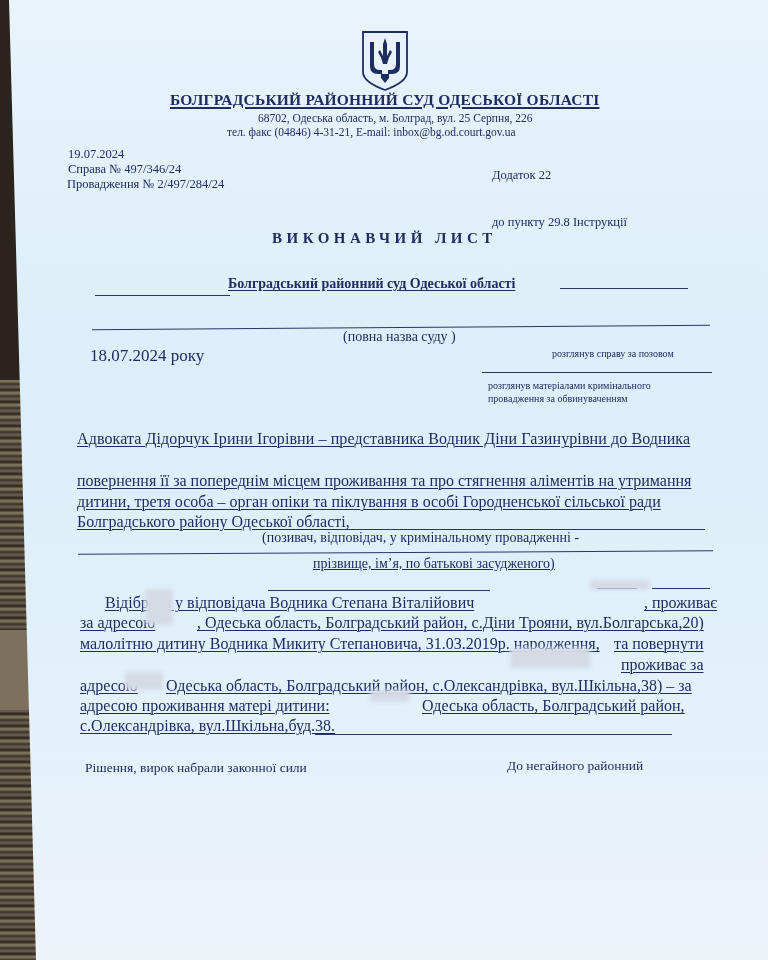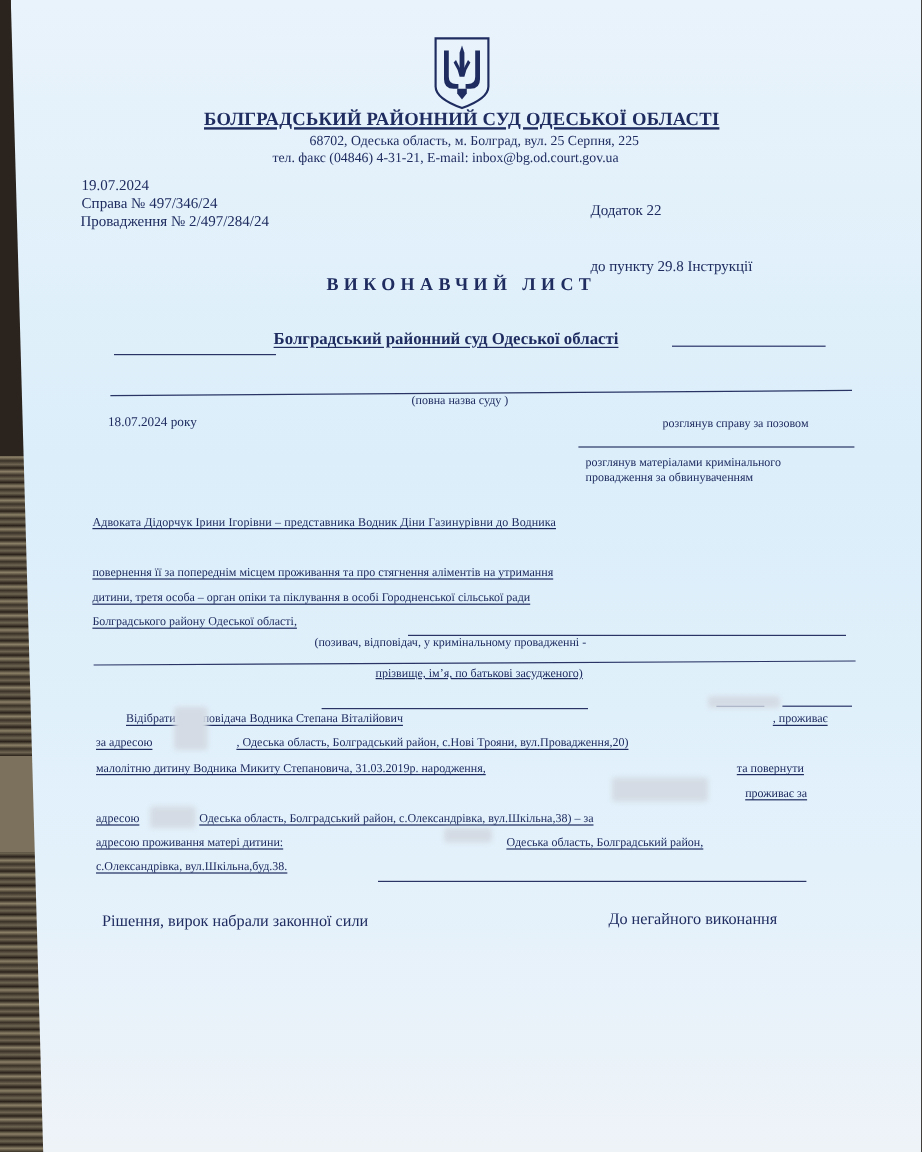--- a/index.html
+++ b/index.html
@@ -31,23 +31,23 @@
     text-decoration:underline; text-decoration-thickness:1.5px; text-underline-offset:2px;
   }
   .addr { font-size:11.5px; }
   .meta { font-size:12.5px; line-height:16px; }
   .title { left:272px; top:230px; font-size:15px; font-weight:bold; letter-spacing:4.5px; }
   .court-name {
     left:228px; top:276px; font-size:14px; font-weight:bold;
     text-decoration:underline; text-underline-offset:2px;
   }
   .line { position:absolute; height:1px; background:#2a3566; }
-  .caption { font-size:10px; }
+  .caption { font-size:14px; }
   .body-line {
-    font-size:10px; text-decoration:underline; text-underline-offset:2px;
+    font-size:16px; text-decoration:underline; text-underline-offset:2px;
     text-decoration-thickness:1px;
   }
   .redact {
     position:absolute; background:#d4dbe4; filter:blur(2px); border-radius:3px;
   }
   .footer { font-size:13.5px; }
 </style>
 </head>
 <body>
 
@@ -60,39 +60,39 @@
   <svg class="coat" viewBox="0 0 50 62">
     <path d="M3 2 H47 V42 Q47 52 25 60 Q3 52 3 42 Z" fill="none" stroke="#1f2c60" stroke-width="1.8"></path>
     <path d="M25 8 L27 14 L27 30 L23 30 L23 14 Z" fill="#1f2c60"></path>
     <path d="M10 12 L14 12 L14 34 Q14 40 20 40 L22 40 L22 44 L18 44 Q10 44 10 36 Z" fill="#1f2c60"></path>
     <path d="M40 12 L36 12 L36 34 Q36 40 30 40 L28 40 L28 44 L32 44 Q40 44 40 36 Z" fill="#1f2c60"></path>
     <path d="M18 22 Q22 28 23 34 L27 34 Q28 28 32 22 L30 20 Q27 26 25 30 Q23 26 20 20 Z" fill="#1f2c60"></path>
     <path d="M21 44 L29 44 L29 48 L25 53 L21 48 Z" fill="#1f2c60"></path>
   </svg>
 
   <div class="abs court-title ink">БОЛГРАДСЬКИЙ РАЙОННИЙ СУД ОДЕСЬКОЇ ОБЛАСТІ</div>
-  <div class="abs addr ink" style="left:258px;top:112px;">68702,  Одеська область, м. Болград, вул. 25 Серпня, 225</div>
+  <div class="abs addr ink" style="left:258px;top:112px;">68702,  Одеська область, м. Болград, вул. 25 Серпня, 226</div>
   <div class="abs addr ink" style="left:227px;top:126px;">тел.  факс (04846) 4-31-21, E-mail: inbox@bg.od.court.gov.ua</div>
 
   <div class="abs meta ink" style="left:68px;top:146px;">19.07.2024</div>
   <div class="abs meta ink" style="left:68px;top:161px;">Справа  №  497/346/24</div>
   <div class="abs meta ink" style="left:67px;top:176px;">Провадження №  2/497/284/24</div>
 
   <div class="abs meta ink" style="left:492px;top:167px;">Додаток  22</div>
   <div class="abs meta ink" style="left:492px;top:182px;margin-top:32px;">до пункту 29.8 Інструкції</div>
 
   <div class="abs title ink">ВИКОНАВЧИЙ  ЛИСТ</div>
 
   <div class="line" style="left:95px;top:295px;width:135px;"></div>
   <div class="abs court-name ink">Болградський районний суд Одеської області</div>
   <div class="line" style="left:560px;top:288px;width:128px;"></div>
   <div class="line" style="left:92px;top:327px;width:618px;transform:rotate(-0.4deg);"></div>
   <div class="abs caption ink" style="left:343px;top:329px;">(повна  назва суду )</div>
 
-  <div class="abs ink" style="left:90px;top:346px;font-size:11px;">18.07.2024 року</div>
+  <div class="abs ink" style="left:90px;top:346px;font-size:17px;">18.07.2024 року</div>
   <div class="abs caption ink" style="left:552px;top:348px;font-size:10px;">розглянув справу за позовом</div>
   <div class="line" style="left:482px;top:372px;width:230px;"></div>
   <div class="abs caption ink" style="left:488px;top:380px;font-size:10px;">розглянув матеріалами кримінального</div>
   <div class="abs caption ink" style="left:488px;top:393px;font-size:10px;">провадження за обвинуваченням</div>
 
   <div class="abs body-line ink" style="left:77px;top:430px;letter-spacing:0.1px;">Адвоката Дідорчук Ірини Ігорівни – представника Водник Діни Газинурівни до Водника</div>
   <div class="abs body-line ink" style="left:77px;top:472px;">повернення її за попереднім місцем проживання та про стягнення аліментів на утримання</div>
   <div class="abs body-line ink" style="left:77px;top:493px;">дитини, третя особа – орган опіки та піклування в особі Городненської сільської ради</div>
   <div class="abs body-line ink" style="left:77px;top:513px;">Болградського району Одеської області,</div>
   <div class="line" style="left:340px;top:529px;width:365px;"></div>
@@ -100,32 +100,32 @@
   <div class="line" style="left:78px;top:552px;width:635px;transform:rotate(-0.3deg);"></div>
   <div class="abs caption ink" style="left:313px;top:556px;text-decoration:underline;">прізвище, ім’я, по батькові засудженого)</div>
 
   <div class="line" style="left:268px;top:590px;width:222px;"></div>
   <div class="line" style="left:597px;top:588px;width:40px;"></div>
   <div class="line" style="left:652px;top:588px;width:58px;"></div>
 
   <div class="abs body-line ink" style="left:105px;top:594px;">Відібрати у відповідача Водника Степана Віталійович</div>
   <div class="abs body-line ink" style="left:644px;top:594px;">, проживає</div>
   <div class="abs body-line ink" style="left:80px;top:614px;">за адресою</div>
-  <div class="abs body-line ink" style="left:197px;top:614px;">, Одеська область, Болградський район, с.Нові Трояни, вул.Провадження,20)</div>
+  <div class="abs body-line ink" style="left:197px;top:614px;">, Одеська область, Болградський район, с.Діни Трояни, вул.Болгарська,20)</div>
   <div class="abs body-line ink" style="left:80px;top:635px;">малолітню  дитину Водника  Микиту Степановича,  31.03.2019р. народження,</div>
   <div class="abs body-line ink" style="left:614px;top:635px;">та повернути</div>
   <div class="abs body-line ink" style="left:621px;top:656px;">проживає за</div>
   <div class="abs body-line ink" style="left:80px;top:677px;">адресою</div>
   <div class="abs body-line ink" style="left:166px;top:677px;">Одеська область, Болградський район, с.Олександрівка, вул.Шкільна,38) – за</div>
   <div class="abs body-line ink" style="left:80px;top:697px;">адресою проживання матері дитини:</div>
   <div class="abs body-line ink" style="left:422px;top:697px;">Одеська область, Болградський район,</div>
   <div class="abs body-line ink" style="left:80px;top:717px;">с.Олександрівка, вул.Шкільна,буд.38.</div>
   <div class="line" style="left:315px;top:734px;width:357px;"></div>
 
   <div class="redact" style="left:145px;top:589px;width:28px;height:36px;"></div>
   <div class="redact" style="left:590px;top:580px;width:60px;height:10px;"></div>
   <div class="redact" style="left:510px;top:648px;width:80px;height:20px;"></div>
   <div class="redact" style="left:125px;top:672px;width:38px;height:18px;"></div>
   <div class="redact" style="left:370px;top:690px;width:40px;height:12px;"></div>
 
   <div class="abs footer ink" style="left:85px;top:760px;">Рішення, вирок набрали законної сили</div>
-  <div class="abs footer ink" style="left:507px;top:758px;">До негайного виконання</div>
+  <div class="abs footer ink" style="left:507px;top:758px;">До негайного районний</div>
 </div>
 
 </body></html>

